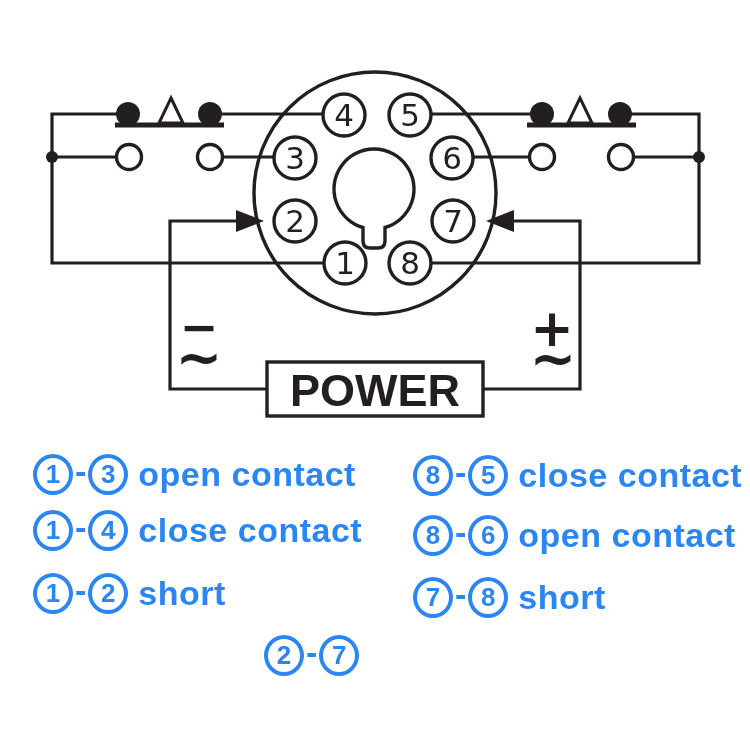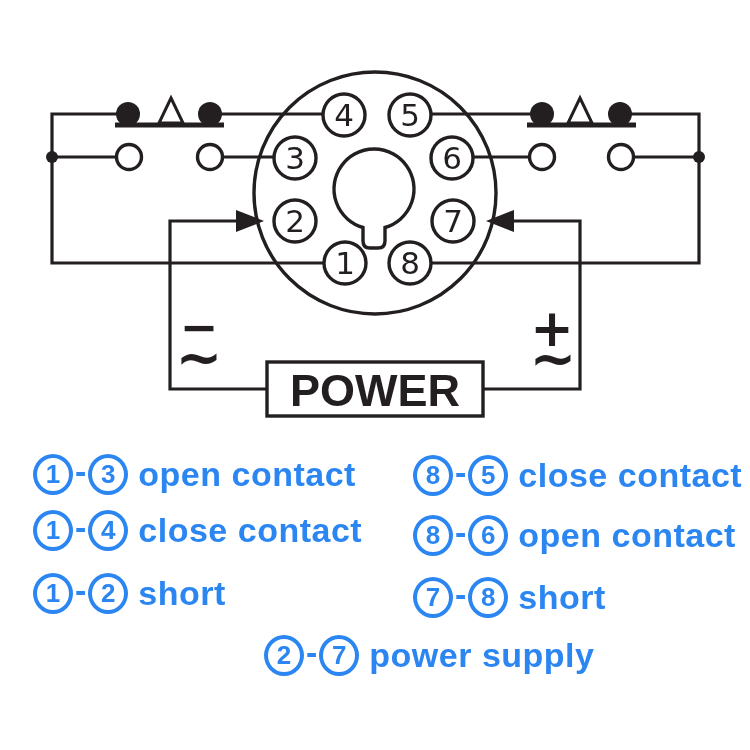--- a/index.html
+++ b/index.html
@@ -129,14 +129,13 @@
 <div class="legend-item" style="left:413px;top:575px;">
   <span class="circled">7</span>
   <span class="sep">-</span>
   <span class="circled">8</span>
   <span class="desc">short</span>
 </div>
 <div class="legend-item" style="left:264px;top:633px;">
   <span class="circled">2</span>
   <span class="sep">-</span>
   <span class="circled">7</span>
-  <span class="desc">power supply</span>
 </div>
 
 </body></html>

